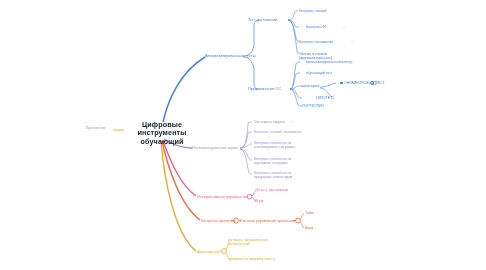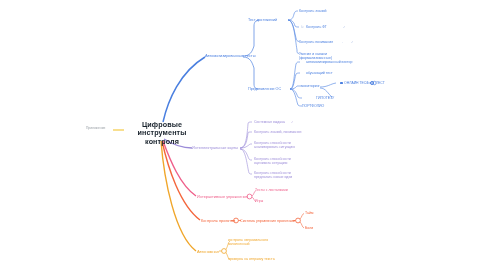--- a/index.html
+++ b/index.html
@@ -133,21 +133,21 @@
     <path d="M300 222 C302 224, 302 227, 304 228" fill="none" stroke="#f4663c" stroke-width=".6"></path>
 
     <path d="M161 141 C 164 180, 175 235, 196 251" fill="none" stroke="#f0a62a" stroke-width="1.4"></path>
     <circle cx="224" cy="251" r="2.4" fill="none" stroke="#f0a62a" stroke-width=".8"></circle>
     <line x1="219" y1="251" x2="221.6" y2="251" stroke="#f0a62a" stroke-width=".7"></line>
     <path d="M226 249.5 C228 246, 228 242, 230 241" fill="none" stroke="#f0a62a" stroke-width=".6"></path>
     <path d="M226 252.5 C228 256, 228 259, 230 259.5" fill="none" stroke="#f0a62a" stroke-width=".6"></path>
   </svg>
 
   <div class="node root">Цифровые инструменты
-контроля</div>
+обучающий</div>
 
   <div class="node tag-pre">Приложения</div>
 
   <div class="node b-title t-auto">Автоматизированные тесты</div>
   <div class="node b-title t-inter">Интеллектуальные карты</div>
   <div class="node b-title t-manage">Интерактивные упражнения</div>
   <div class="node b-title t-proj">Контроль проектов</div>
   <div class="node b-title t-anton">Автономная</div>
 
   <div class="node l2 l2-blue" style="left:248px;top:18px;">Тест достижений</div>

